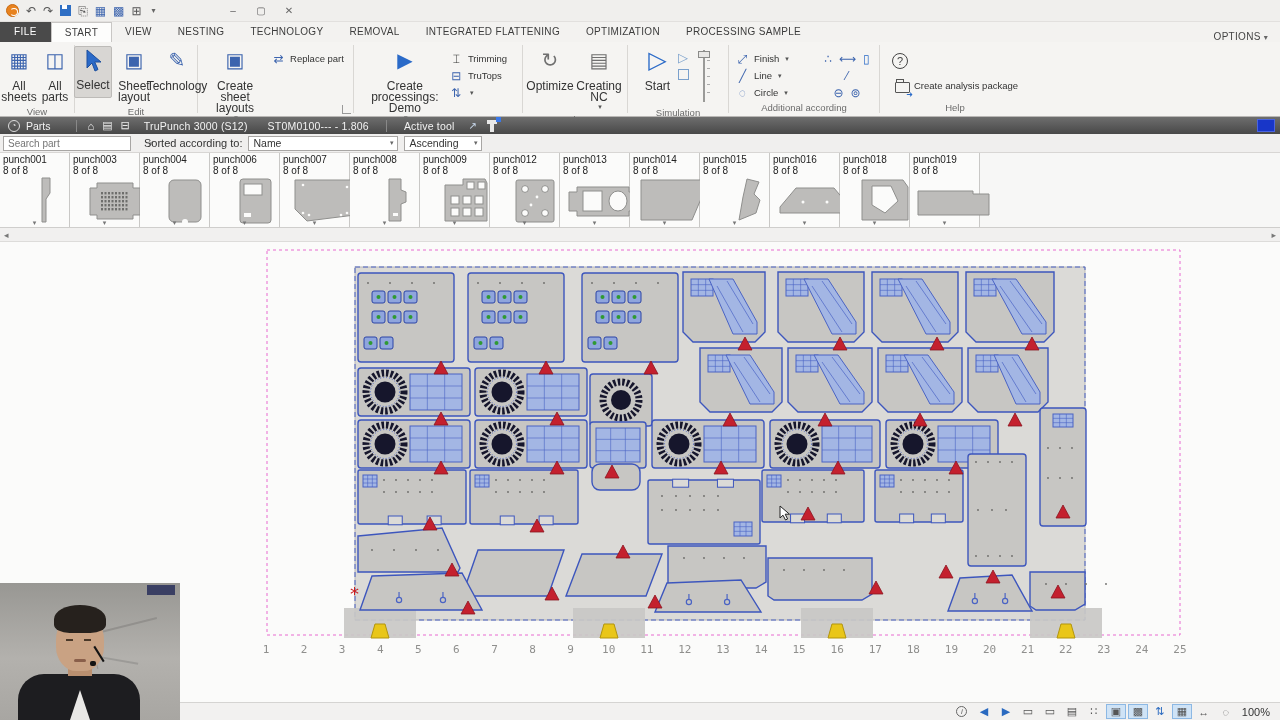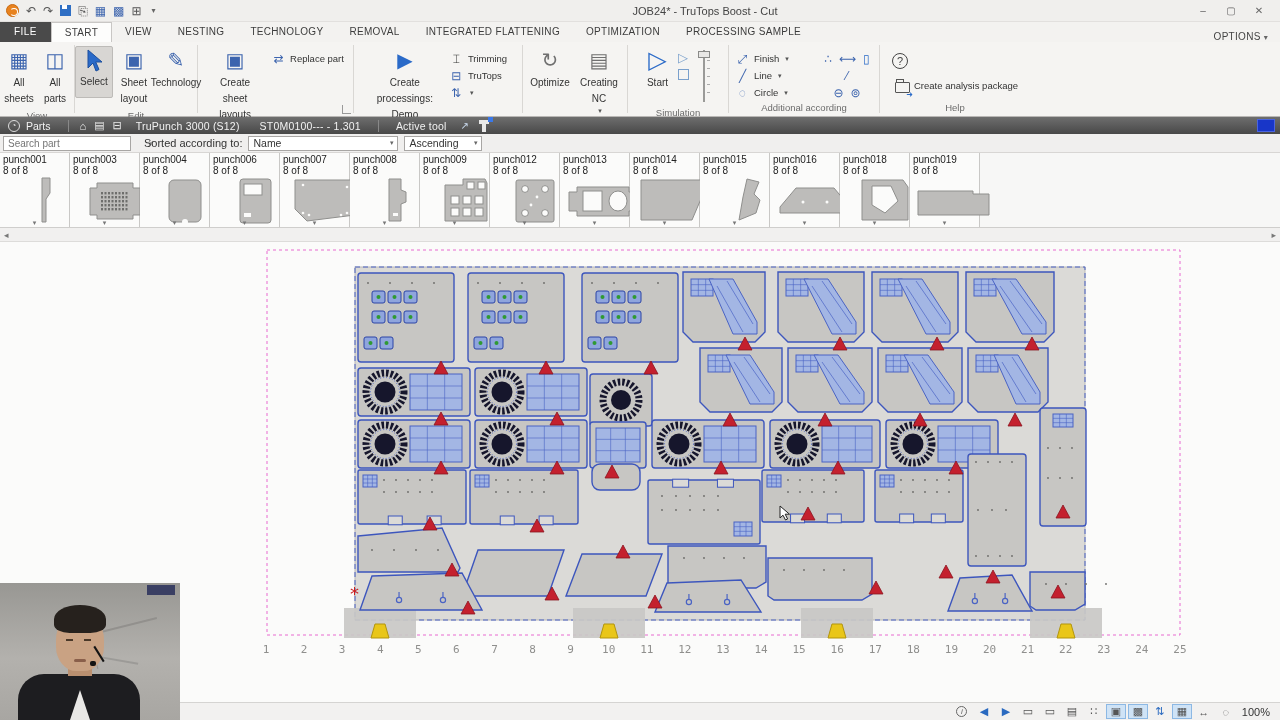--- a/index.html
+++ b/index.html
@@ -31,41 +31,41 @@
   .ribbon { position:absolute; top:42px; left:0; width:1280px; height:75px; background:#f5f4f2; border-bottom:1px solid #b9b7b5; display:flex; }
   .rgroup { display:flex; flex-direction:column; height:100%; position:relative; }
   .rbody { flex:1; display:flex; align-items:flex-start; justify-content:center; padding-top:4px; gap:2px; }
   .rlabel { height:15px; text-align:center; font-size:9.5px; color:#6b6b6b; line-height:13px; }
   .rsep { width:1px; background:#d9d7d4; margin:3px 0; }
   .rbtn { display:flex; flex-direction:column; align-items:center; justify-content:flex-start; padding:2px 4px; border-radius:2px; }
   .rbtn.big { width:52px; min-height:52px; }
   .rbtn.selected { background:#d8d6d3; border:1px solid #bdbbb8; }
   .ric { font-size:20px; line-height:24px; color:#3c64ae; height:26px; }
   .ric.gray { color:#707070; }
-  .rtxt { font-size:10px; color:#333; text-align:center; line-height:16px; margin-top:1px; }
+  .rtxt { font-size:12px; color:#333; text-align:center; line-height:11px; margin-top:7px; }
   .has-caret::after { content:"▾"; font-size:7px; color:#555; margin-left:2px; }
   .smallrow { display:flex; align-items:center; gap:4px; font-size:9.5px; color:#333; height:17px; padding:0 3px; }
   .sic { font-size:12px; color:#3c64ae; width:15px; text-align:center; }
   .vcol { display:flex; flex-direction:column; justify-content:flex-start; padding-top:4px; }
   .launcher { position:absolute; right:2px; bottom:2px; width:9px; height:9px; border-left:1px solid #999; border-bottom:1px solid #999; }
   .help-circle { width:16px; height:16px; border:1.5px solid #444; border-radius:50%; text-align:center; line-height:14px; font-size:11px; color:#444; }
   .folder-ic { width:15px; height:11px; background:#f5f4f2; border:1.5px solid #555; border-radius:1px; position:relative; margin-top:3px; }
   .folder-ic::before { content:""; position:absolute; top:-4px; left:0; width:6px; height:3px; border:1.5px solid #555; border-bottom:none; }
   .folder-ic::after { content:"➜"; position:absolute; right:-4px; bottom:-7px; color:#2a6ac8; font-size:8px; }
   .slider-v { width:14px; height:56px; position:relative; margin:2px 6px; }
   .slider-v .track { position:absolute; left:6px; top:2px; width:2px; height:52px; background:#9a9a98; }
   .slider-v .handle { position:absolute; left:1px; top:3px; width:12px; height:7px; background:#e8e7e5; border:1px solid #8a8a88; }
   .slider-v .tick { position:absolute; left:10px; width:3px; height:1px; background:#aaa; }
   .sim-stop { width:11px; height:11px; border:1.5px solid #7aa0cc; margin-top:4px; }
   .cursor-svg { width:22px; height:24px; }
 
   
   .partsbar { position:absolute; top:117px; left:0; width:1280px; height:17px; background:linear-gradient(#6e6e6e,#484848); display:flex; align-items:center; color:#f2f2f2; font-size:10.5px; }
   .pb-circle { width:12px; height:12px; border-radius:50%; border:1.5px solid #ddd; margin:0 6px 0 8px; font-size:8px; line-height:10px; text-align:center; color:#ddd; }
-  .pb-label { margin-right:10px; }
+  .pb-label { margin-right:18px; }
   .pb-sep { width:1px; height:12px; background:#888; margin:0 7px; }
   .pb-ic { font-size:11px; color:#e8e8e8; margin:0 4px; }
   .pb-text { margin:0 10px; letter-spacing:.2px; }
   .pb-arrow { color:#cfe0f5; font-size:10px; margin-left:4px; }
   .tool-ic { position:relative; width:14px; height:14px; margin-left:8px; }
   .tool-ic .cap { position:absolute; left:2px; top:1px; width:10px; height:4px; background:#e8e8e8; }
   .tool-ic .stem { position:absolute; left:5px; top:5px; width:4px; height:8px; background:#e8e8e8; }
   .tool-ic .dot { position:absolute; right:-2px; top:-2px; width:5px; height:5px; background:#3a78e8; }
   .pb-flex { flex:1; }
   .pb-blue { width:18px; height:13px; background:#1836c8; border:1px solid #4a64e0; margin-right:5px; }
@@ -125,21 +125,20 @@
     <span class="logo-circle"></span>
     <span class="qicon">↶</span>
     <span class="qicon">↷</span>
     <span class="floppy"></span>
     <span class="qicon">⎘</span>
     <span class="qicon" style="color:#3c64ae">▦</span>
     <span class="qicon" style="color:#3c64ae">▩</span>
     <span class="qicon">⊞</span>
     <span class="caret">▾</span>
   </div>
-  <div class="title-center">JOB24* - TruTops Boost - Cut</div>
   <div class="winbtns">
     <span class="winbtn">–</span>
     <span class="winbtn">▢</span>
     <span class="winbtn">✕</span>
   </div>
 </div>
 
 <div class="tabbar">
   <div class="tab-file">FILE</div>
   <div id="menuTabs" style="display:flex;">
@@ -325,21 +324,21 @@
 </div>
 
 <div class="partsbar">
   <span class="pb-circle">◔</span>
   <span class="pb-label">Parts</span>
   <span class="pb-sep"></span>
   <span class="pb-ic">⌂</span>
   <span class="pb-ic">▤</span>
   <span class="pb-ic">⊟</span>
   <span class="pb-text">TruPunch 3000 (S12)</span>
-  <span class="pb-text">ST0M0100--- - 1.301</span>
+  <span class="pb-text">ST0M0100--- - 1.806</span>
   <span class="pb-sep"></span>
   <span class="pb-text">Active tool</span>
   <span class="pb-arrow">↗</span>
   <span class="tool-ic">
       <span class="cap"></span>
       <span class="stem"></span>
       <span class="dot"></span>
     </span>
   <span class="pb-flex"></span>
   <span class="pb-blue"></span>

